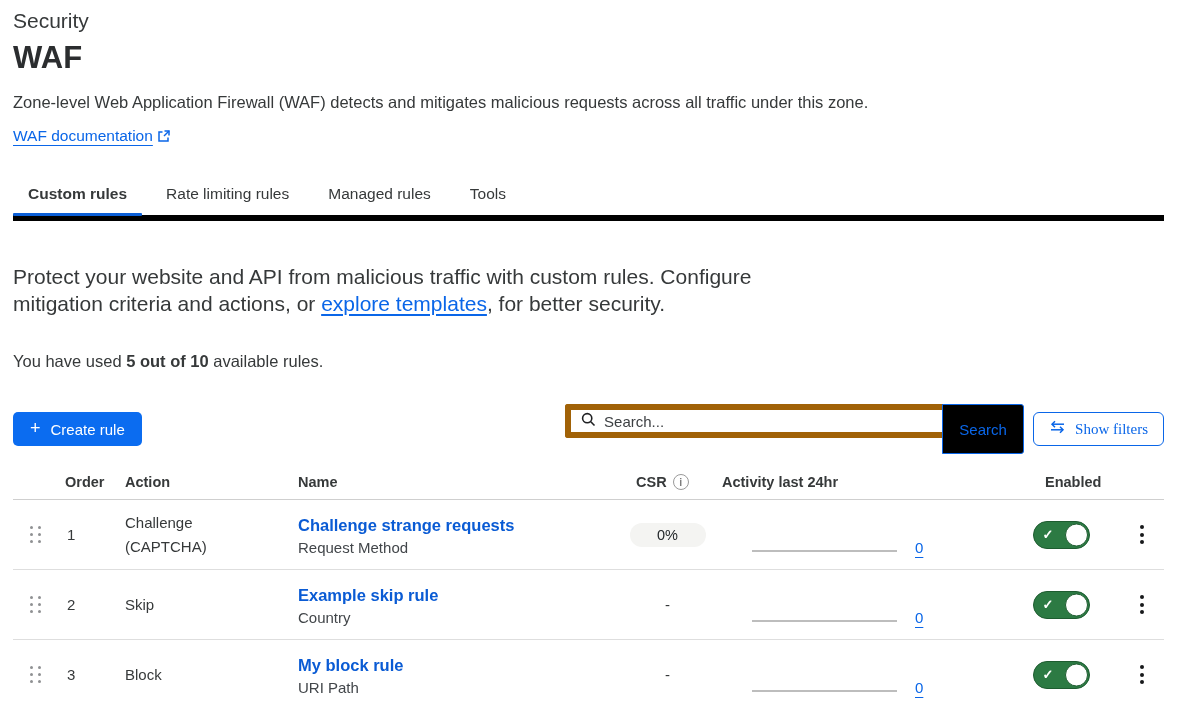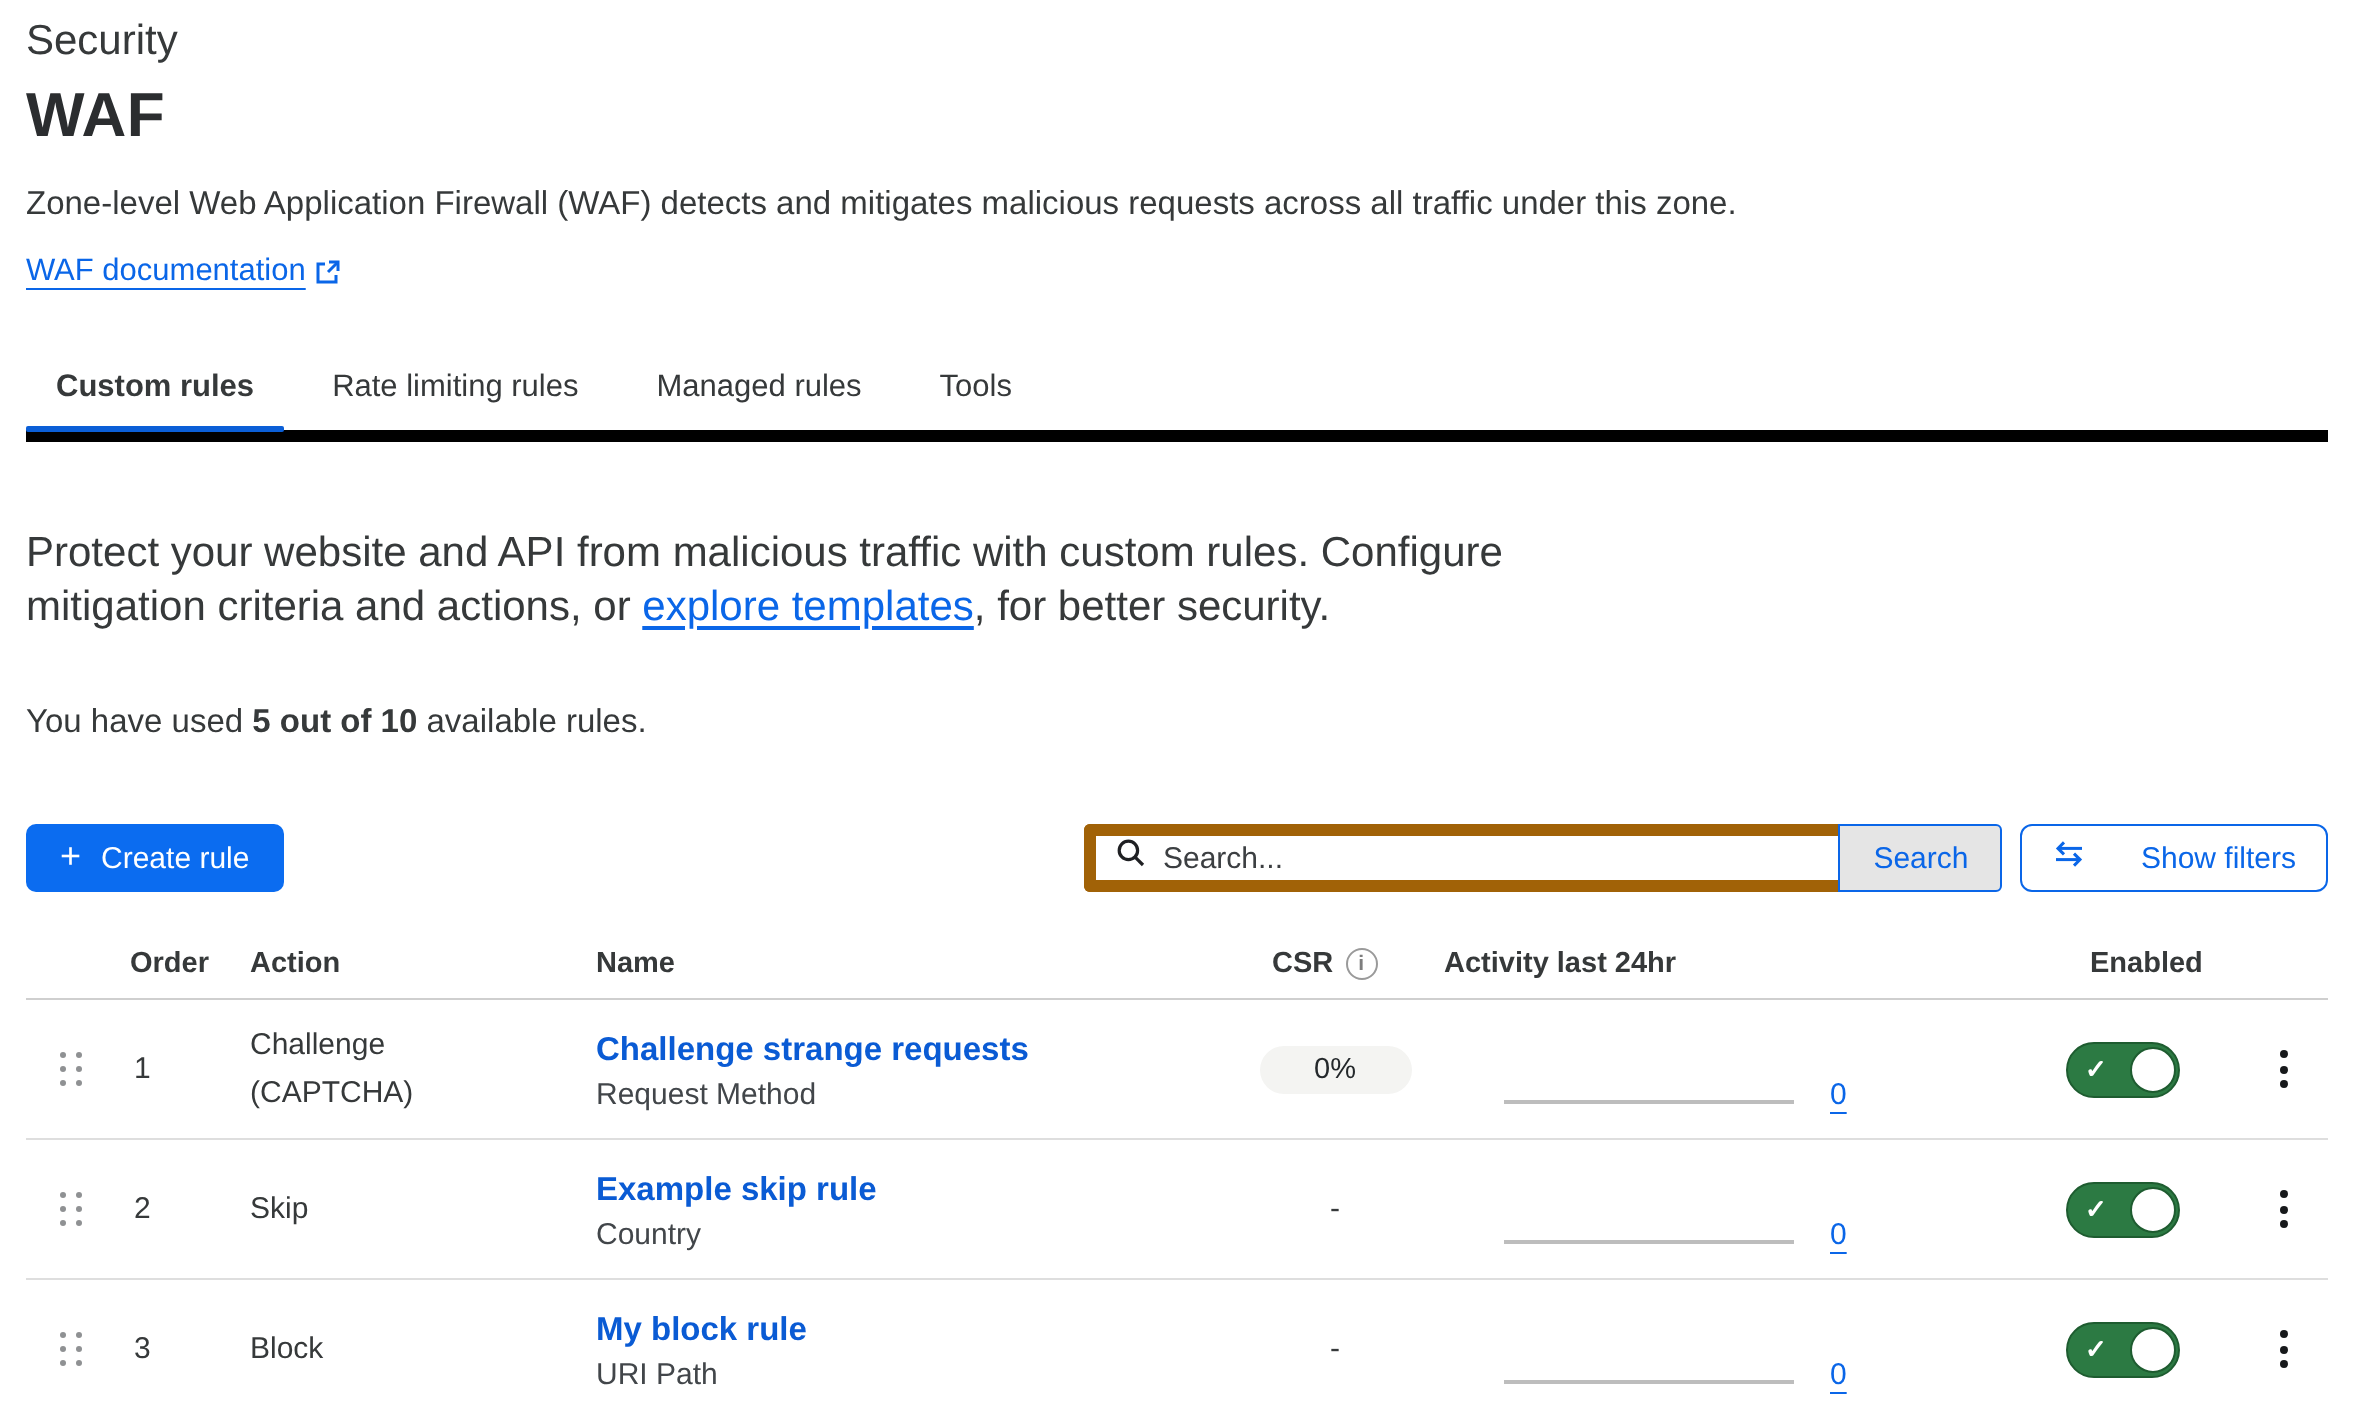--- a/index.html
+++ b/index.html
@@ -56,29 +56,29 @@
   .search-box {
     width: 378px; height: 34px; border: 6px solid #a16207; border-right: 1px solid #4f4f4f;
     border-radius: 3px 0 0 3px; display: flex; align-items: center; padding: 0 10px; background: #fff;
   }
   .search-box input {
     border: none; outline: none; flex: 1; font-size: 15px; margin-left: 8px;
     font-family: "Liberation Sans", sans-serif; color: #1f2023;
   }
   .search-box input::placeholder { color: #3c3f42; opacity: 1; }
   .search-btn {
-    width: 82px; height: 34px; background: #e5e5e5; border: 1px solid #0a66e8;
+    width: 82px; height: 50px; background: #000000; border: 1px solid #0a66e8;
     color: #0a66e8; font-size: 15px; border-radius: 0 3px 3px 0; margin-left: -1px; cursor: pointer;
     font-family: "Liberation Sans", sans-serif;
   }
   .filters-btn {
     margin-left: 9px; height: 34px; padding: 0 15px; background: #fff;
     border: 1px solid #0a66e8; border-radius: 6px; color: #0a66e8; font-size: 15px;
-    display: inline-flex; align-items: center; gap: 27px; cursor: pointer;
-    font-family: Liberation Sans, sans-serif;
+    display: inline-flex; align-items: center; gap: 9px; cursor: pointer;
+    font-family: Liberation Serif, serif;
   }
 
   
   .rules-table { margin-top: 28px; }
   .tgrid {
     display: grid;
     grid-template-columns: 45px 60px 172px 335px 85px 290px 120px 44px;
     align-items: center;
   }
   .thead { border-bottom: 1px solid #cfcfcf; padding-bottom: 9px; }

